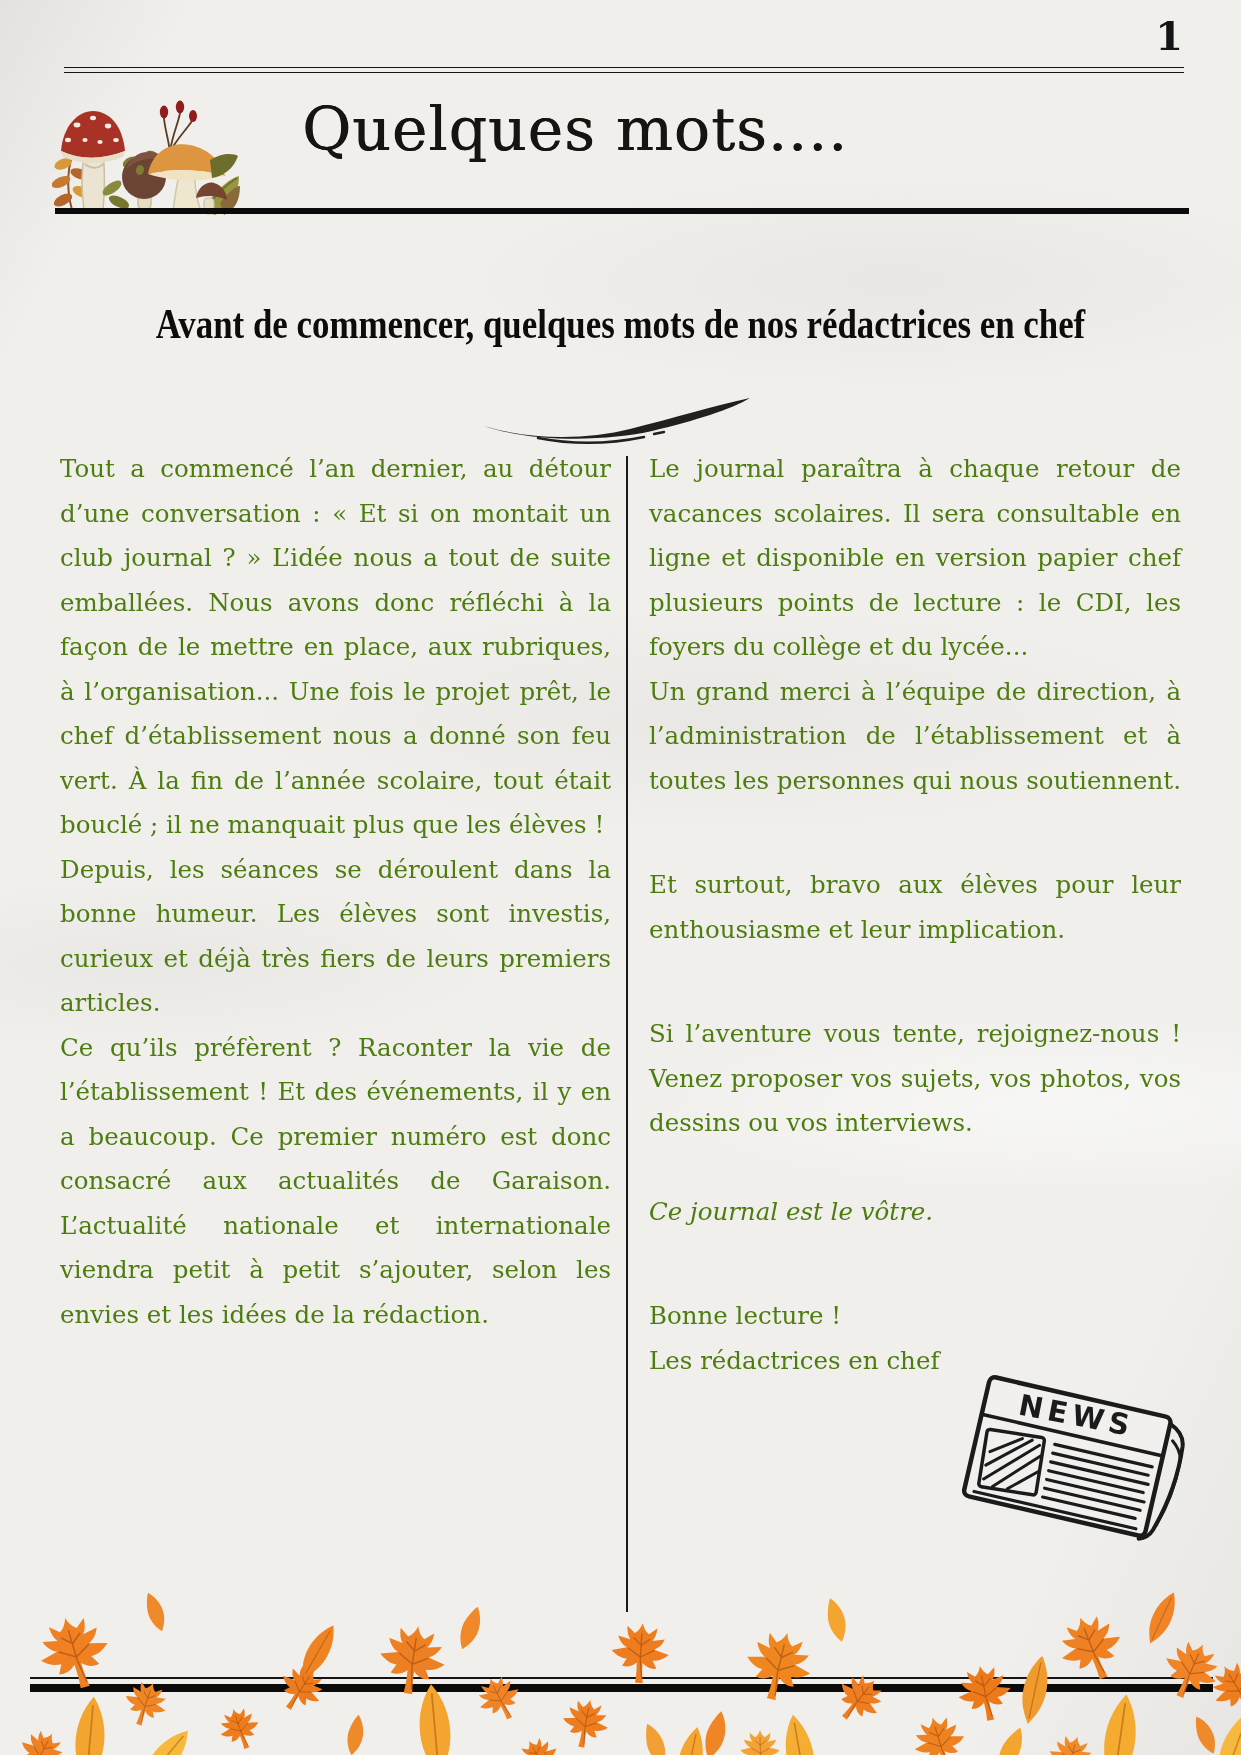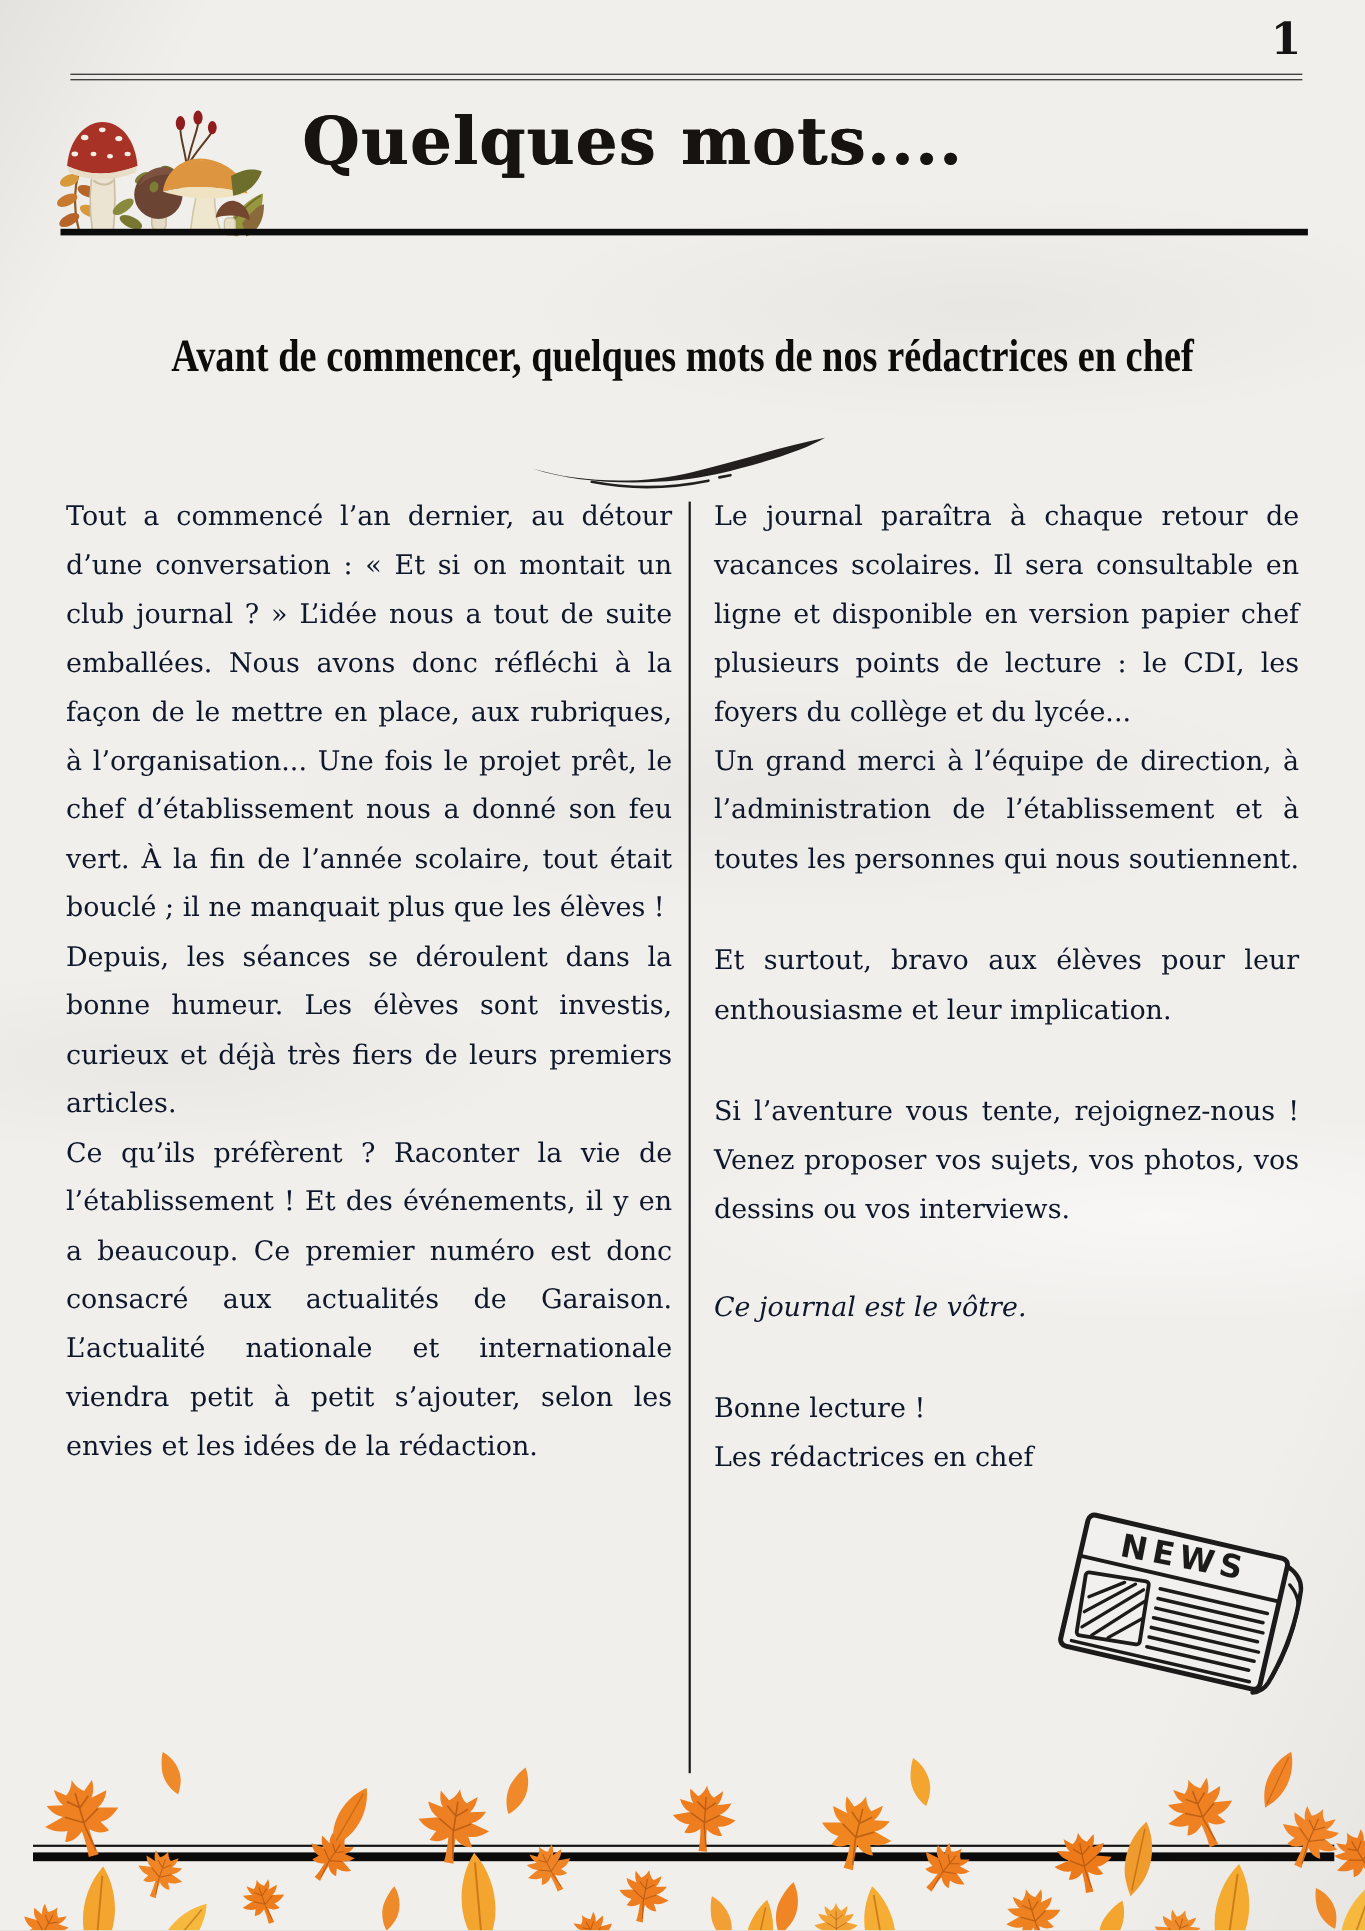--- a/index.html
+++ b/index.html
@@ -22,43 +22,43 @@
   .page-number{
     position:absolute; top:12px; right:58px;
     font-family:"DejaVu Serif", serif; font-weight:bold; font-size:40px; color:#141414;
   }
   .rule-top{
     position:absolute; left:64px; right:57px; top:67px; height:4px;
     border-top:1.5px solid #161616; border-bottom:1.5px solid #161616;
   }
   .gothic-title{
     position:absolute; top:94px; left:0; width:1150px; margin:0;
-    text-align:center; font-family:"DejaVu Serif", serif; font-weight:bold;
+    text-align:center; font-family:"DejaVu Serif", serif; font-weight:normal;
     font-size:60px; letter-spacing:1px; color:#171310;
     text-shadow:0.6px 0 0 #171310;
   }
   .mushrooms{ position:absolute; left:52px; top:90px; }
   .rule-thick{
     position:absolute; left:55px; right:52px; top:208px; height:6px; background:#0b0b0b;
   }
   .headline{
     position:absolute; top:300px; left:0; width:1241px; margin:0;
     text-align:center; font-family:"Liberation Serif", serif; font-weight:bold;
     font-size:42px; color:#0d0c0b; transform:scaleX(0.83); transform-origin:50% 50%;
     letter-spacing:0;
   }
   .swoosh{ position:absolute; left:478px; top:388px; }
   .columns{
     position:absolute; left:60px; top:447px; width:1121px; display:flex;
   }
-  .col{ text-align:justify; font-size:24.5px; line-height:44.5px; color:#0f172a; }
+  .col{ text-align:justify; font-size:24.5px; line-height:44.5px; color:#4d7c0f; }
   .col p{ margin:0; }
   .col-left{ width:551px; }
   .col-right{ width:532px; margin-left:auto; }
-  .col .gap{ margin-top:48px; }
+  .col .gap{ margin-top:60px; }
   .col .em{ font-style:italic;margin-top:44px; }
   .col-divider{
     position:absolute; left:626px; top:456px; height:1156px; width:0;
     border-left:2px solid #191919;
   }
   .signature{ text-align:left; padding-right:126px; }
   .newspaper{ position:absolute; left:952px; top:1368px; }
   .newspaper text{ font-family:"DejaVu Sans", sans-serif; }
   .rule-bottom-thin{
     position:absolute; left:30px; right:28px; top:1677px; height:2px; background:#141414;

